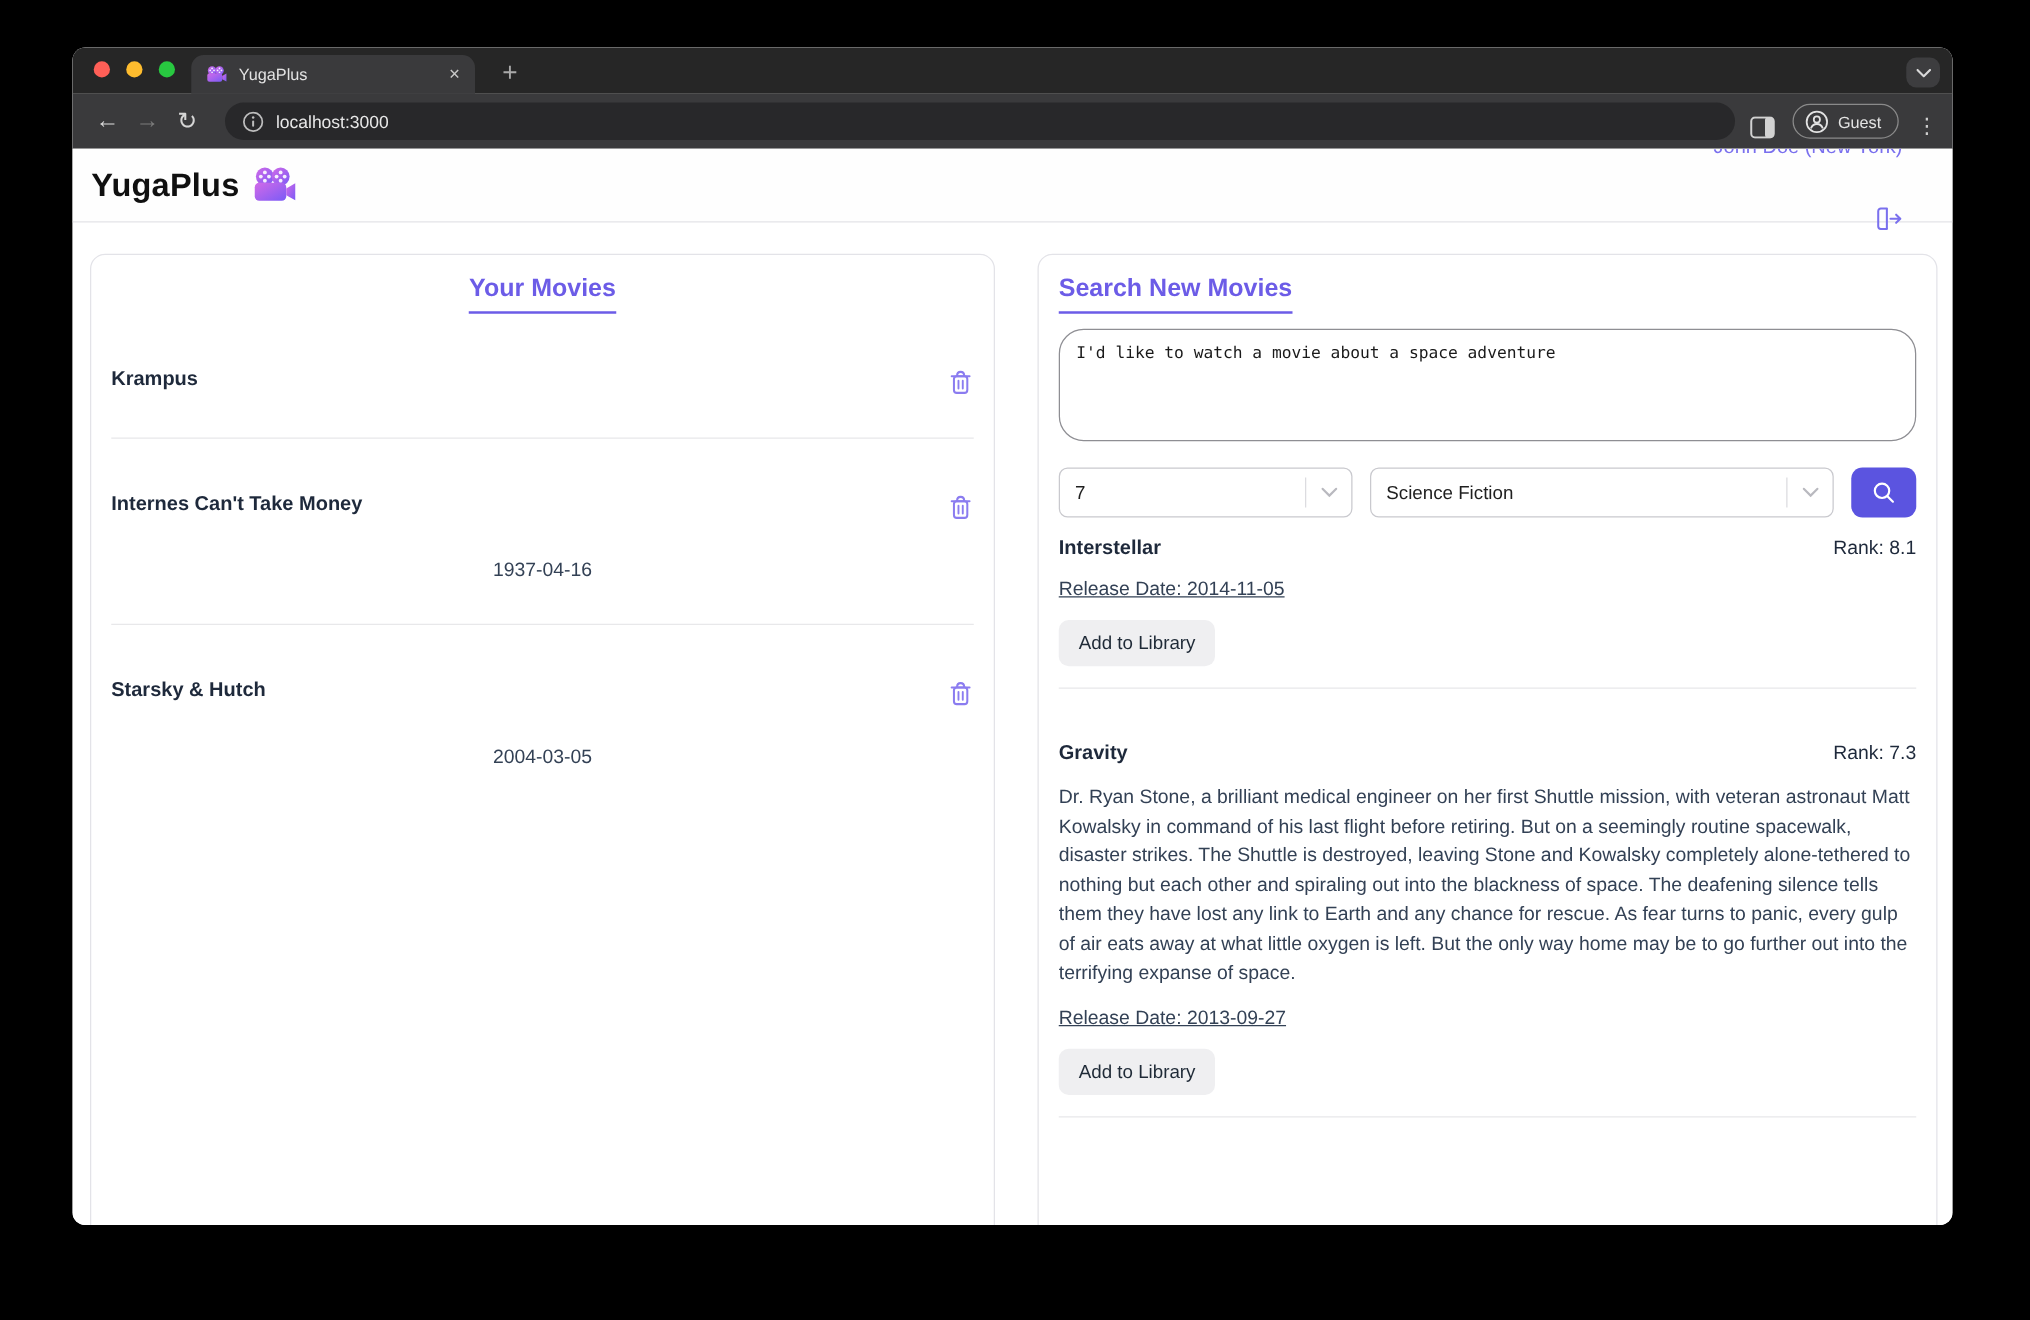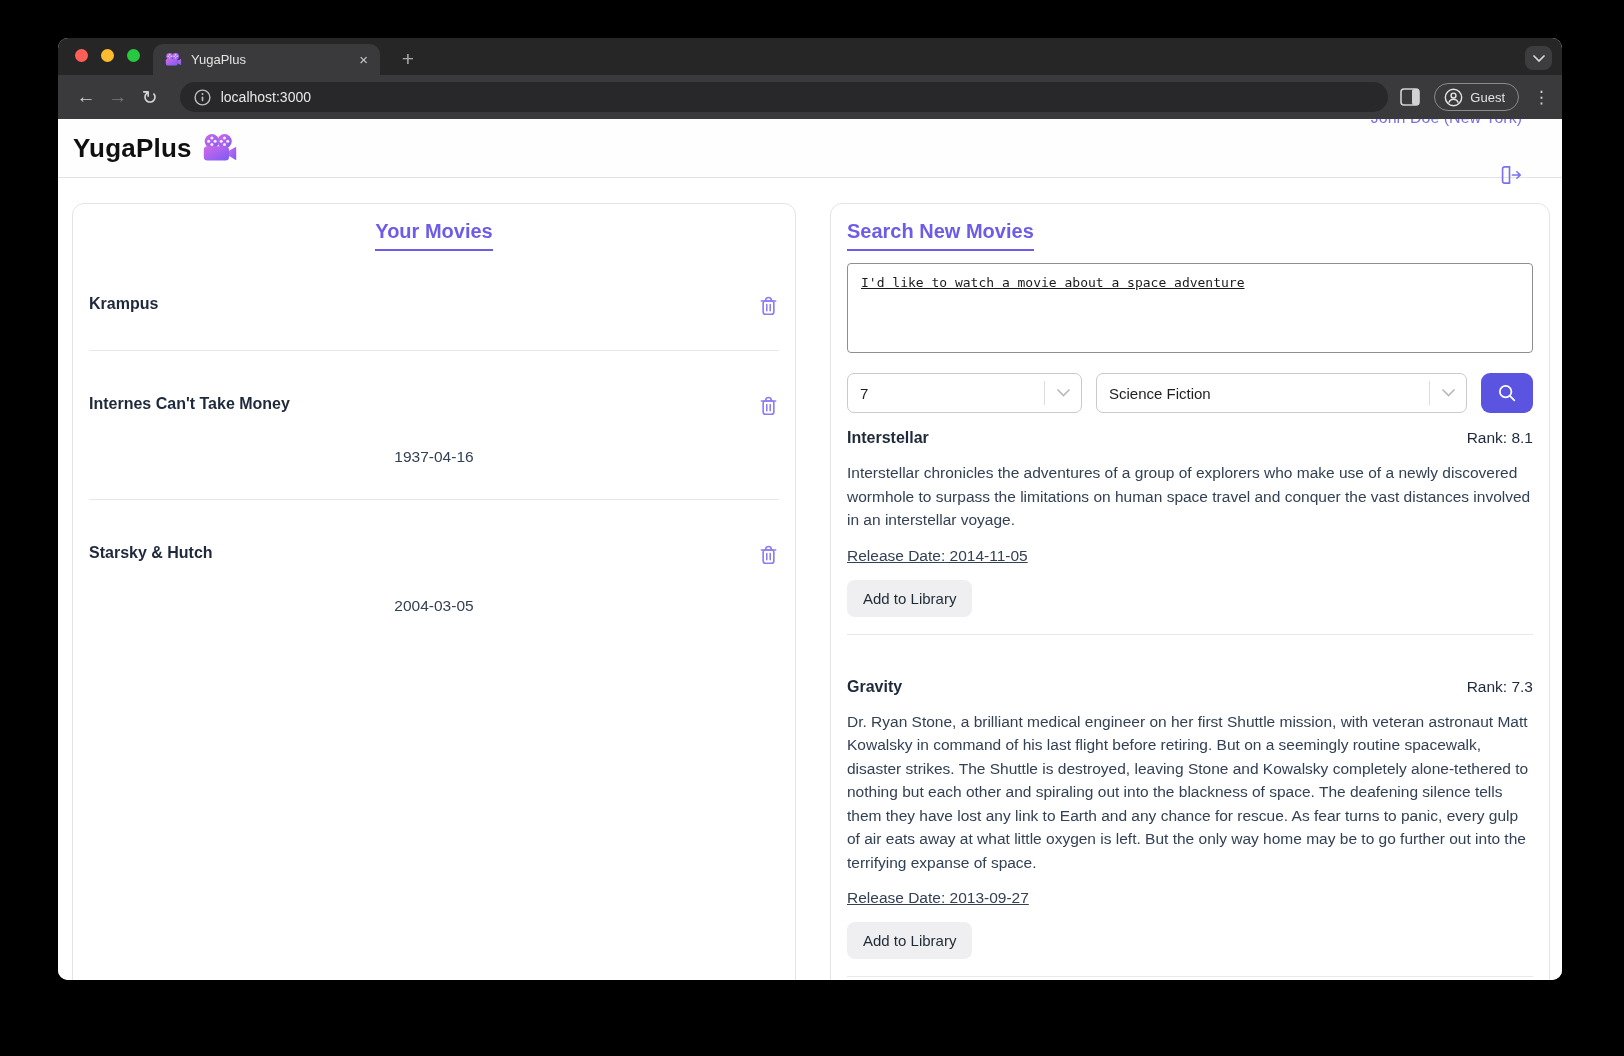--- a/index.html
+++ b/index.html
@@ -25,21 +25,21 @@
   .strip-chevron { position:absolute; right:10px; top:8px; width:27px; height:24px;
                    background:#3d3d3f; border-radius:8px; display:flex; align-items:center; justify-content:center; }
 
   .toolbar { height:44px; background:#3a3a3c; display:flex; align-items:center; padding:0 12px; }
   .nav-ic { width:32px; height:32px; display:flex; align-items:center; justify-content:center;
             font-size:19px; color:#d6d6d6; }
   .nav-ic.dim { color:#7c7c7c; }
   .urlbar { margin-left:14px; height:30px; width:1212px; background:#28282a; border-radius:15px;
             display:flex; align-items:center; padding:0 14px; gap:10px; }
   .url-text { color:#e8e8e8; font-size:14px; }
-  .tb-right { display:flex; align-items:center; margin-left:12px; gap:14px; }
+  .tb-right { display:flex; align-items:flex-end; margin-left:12px; gap:14px; }
   .guest-pill { height:28px; border:1px solid #8a8a8a; border-radius:14px; display:flex;
                 align-items:center; gap:7px; padding:0 13px 0 9px; color:#e3e3e3; font-size:13px; }
   .dots { color:#cfcfcf; font-size:17px; letter-spacing:0; }
 
   
   .site { position:absolute; left:0; top:81px; right:0; bottom:0; background:#fff; overflow:hidden; }
   .app-header { height:59px; border-bottom:1px solid #e3e3e7; background:#fefefe;
                 display:flex; align-items:center; padding:0 40px 0 15px; }
   .brand { display:flex; align-items:center; gap:10px; }
   .brand-name { font-size:26px; font-weight:bold; color:#101010; letter-spacing:.2px; }
@@ -58,22 +58,22 @@
   .hr { border-top:1px solid #e8e8ea; }
 
   
   .mi-row { display:flex; justify-content:space-between; align-items:flex-start; margin-top:44px; }
   .mi-title { font-size:16px; font-weight:bold; color:#1e293b; }
   .mi-date { margin-top:31px; font-size:15.5px; color:#334155; }
   .mi-hr { margin-top:33px; }
 
   
   .query-box { margin-top:12px; width:100%; height:90px; resize:none; border:1px solid #8e8e93;
-               border-radius:4px; padding:11px 13px; font-family:"DejaVu Sans Mono", monospace;
-               font-size:13px; color:#1a1a1a; outline:none; background:#fff;text-decoration:underline; }
+               border-radius:20px; padding:11px 13px; font-family:"DejaVu Sans Mono", monospace;
+               font-size:13px; color:#1a1a1a; outline:none; background:#fff; }
   .controls { margin-top:16px; display:flex; gap:14px; }
   .sel { height:40px; border:1px solid #c9c9ce; border-radius:7px; background:#fff;
          display:flex; align-items:center; padding-left:12px; font-size:15px; color:#1f1f1f; }
   .sel-rank { width:235px; } .sel-genre { flex:1; }
   .sel-right { margin-left:auto; display:flex; align-items:center; height:100%; }
   .sel-div { width:1px; height:24px; background:#dcdce0; }
   .sel-chev { width:36px; display:flex; align-items:center; justify-content:center; }
   .search-btn { width:52px; height:40px; background:#5b54e0; border:none; border-radius:9px;
                 display:flex; align-items:center; justify-content:center; }
 
@@ -261,21 +261,20 @@
               <line x1="15.2" y1="15.2" x2="20" y2="20" stroke="#fff" stroke-width="1.9" stroke-linecap="round"></line>
             </svg>
           </button>
         </div>
 
         
         <div class="res-head">
           <span class="res-title">Interstellar</span>
           <span class="res-rank">Rank: 8.1</span>
         </div>
-        <div class="res-desc">Interstellar chronicles the adventures of a group of explorers who make use of a newly discovered wormhole to surpass the limitations on human space travel and conquer the vast distances involved in an interstellar voyage.</div>
         <div class="res-release">Release Date: 2014-11-05</div>
         <button class="add-btn">Add to Library</button>
         <div class="hr res-hr"></div>
 
         
         <div class="res-head later">
           <span class="res-title">Gravity</span>
           <span class="res-rank">Rank: 7.3</span>
         </div>
         <div class="res-desc">Dr. Ryan Stone, a brilliant medical engineer on her first Shuttle mission, with veteran astronaut Matt Kowalsky in command of his last flight before retiring. But on a seemingly routine spacewalk, disaster strikes. The Shuttle is destroyed, leaving Stone and Kowalsky completely alone-tethered to nothing but each other and spiraling out into the blackness of space. The deafening silence tells them they have lost any link to Earth and any chance for rescue. As fear turns to panic, every gulp of air eats away at what little oxygen is left. But the only way home may be to go further out into the terrifying expanse of space.</div>

